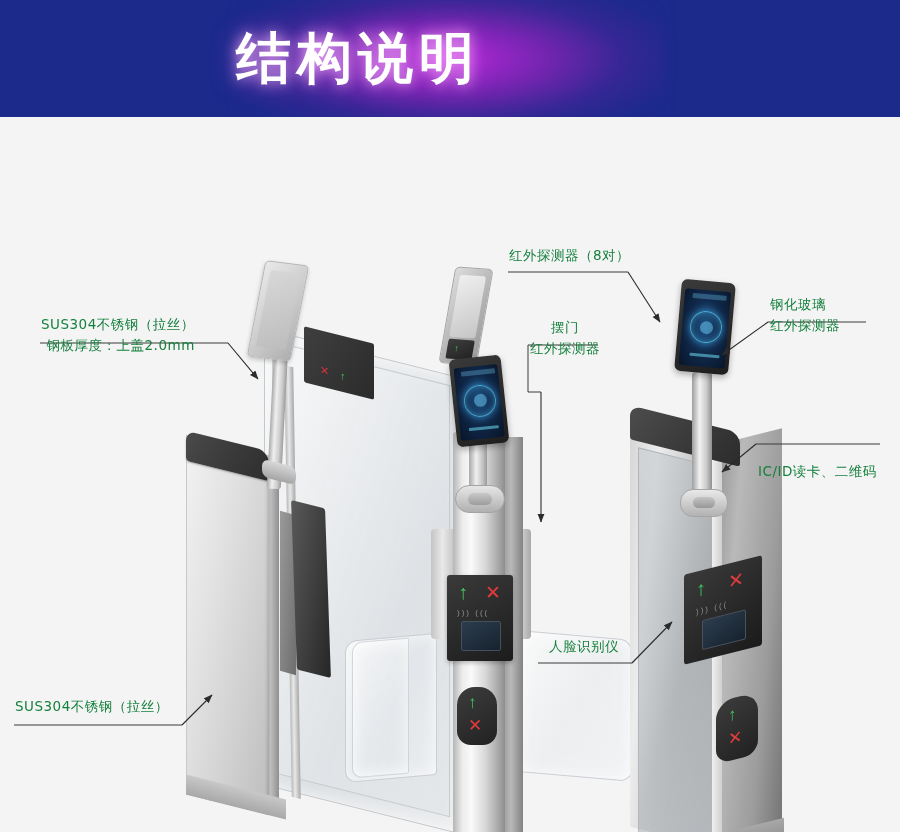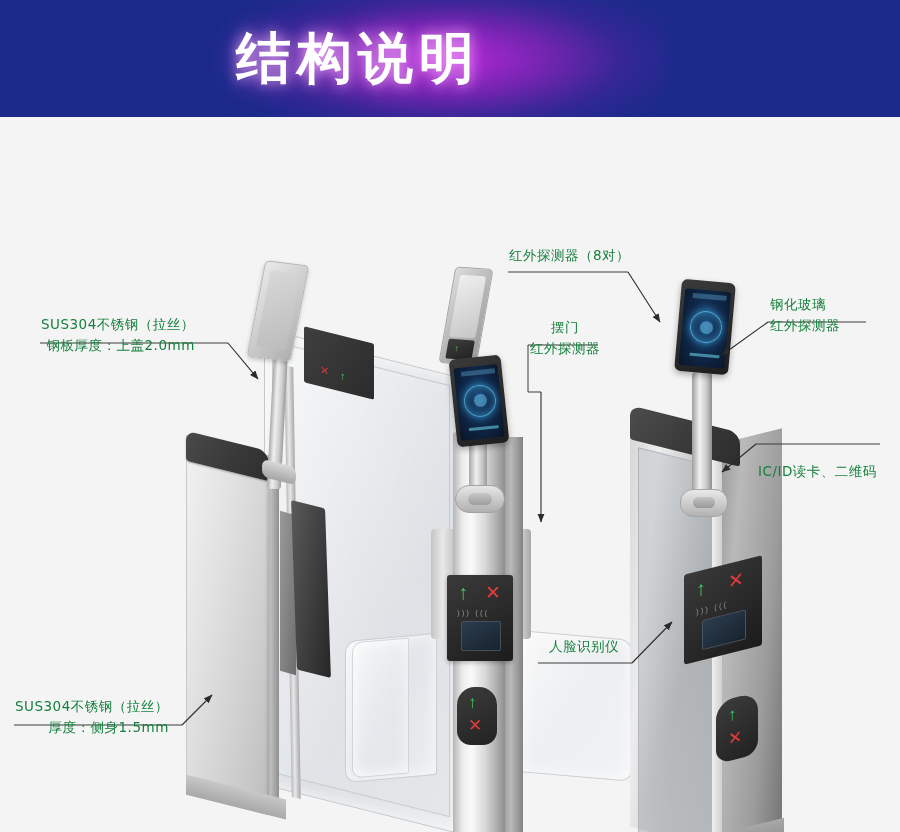--- a/index.html
+++ b/index.html
@@ -493,21 +493,20 @@
       <line x1="632" y1="546" x2="672" y2="505" stroke="#2b2b2b" stroke-width="1.1" marker-end="url(#ah)"></line>
     </svg>
 
     <div class="label" style="left:41px;top:197px;">
       <span class="line">SUS304不锈钢（拉丝）</span>
       <span class="line" style="text-align:right;display:block;">钢板厚度：上盖2.0mm</span>
     </div>
 
     <div class="label" style="left:15px;top:579px;">
       <span class="line">SUS304不锈钢（拉丝）</span>
-      <span class="line" style="text-align:right;display:block;">厚度：侧身1.5mm</span>
     </div>
 
     <div class="label" style="left:509px;top:128px;">
       <span class="line">红外探测器（8对）</span>
     </div>
 
     <div class="label" style="left:530px;top:200px;text-align:center;">
       <span class="line">摆门</span>
       <span class="line">红外探测器</span>
     </div>

